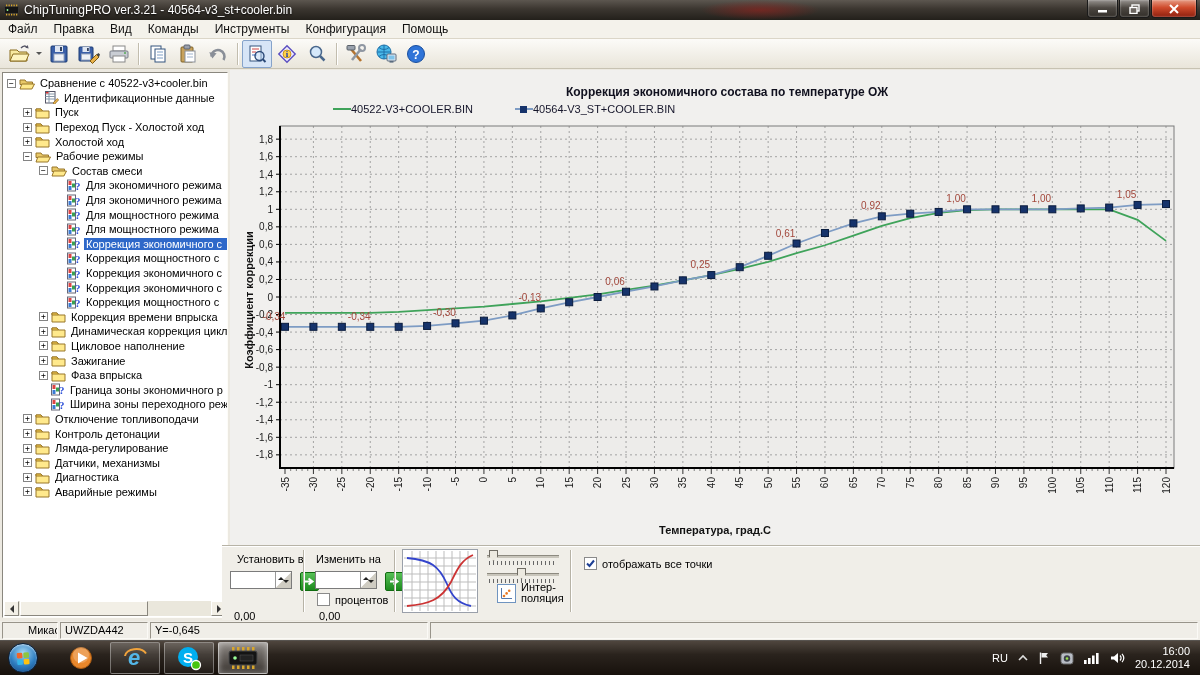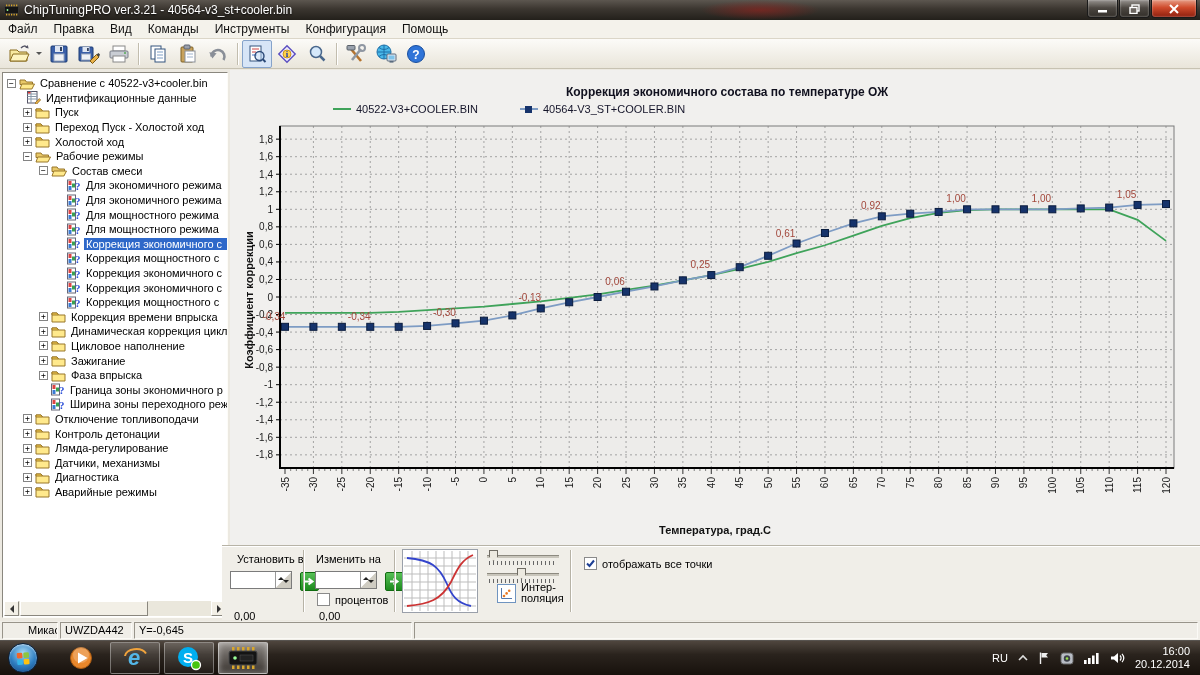--- a/index.html
+++ b/index.html
@@ -54,21 +54,21 @@
   .sthumb{width:128px;height:15px;background:#f2efe6;border:1px solid;border-color:#fff #8a877e #8a877e #fff;
     box-sizing:border-box;margin-left:1px;}
   #hscroll-track{flex:1;}
 
   
   #chart-area{position:absolute;left:230px;top:70px;width:970px;height:475px;background:#f1f0ee;}
   #chart-title{position:absolute;left:727px;top:85px;transform:translateX(-50%);
     font-size:12px;font-weight:bold;color:#10101e;white-space:nowrap;}
   #legend{position:absolute;left:333px;top:103px;display:flex;gap:42px;font-size:11px;
     color:#15152a;align-items:center;}
-  .legend-item{display:flex;align-items:center;gap:5px;}
+  .legend-item{display:flex;align-items:center;}
   .lg-line{width:18px;height:0;border-top:2px solid #3fa35a;position:relative;flex:none;}
   .lg-line .sq{position:absolute;width:7px;height:7px;background:#16336b;left:5px;top:-4.5px;}
   #plot-svg{position:absolute;left:238px;top:120px;}
   #xlabel{position:absolute;left:715px;top:524px;transform:translateX(-50%);
     font-size:11px;font-weight:bold;color:#111;}
   #ylabel{position:absolute;left:249px;top:300px;transform:translate(-50%,-50%) rotate(-90deg);
     font-size:11px;font-weight:bold;color:#111;white-space:nowrap;}
 
   
   #control-panel{position:absolute;left:222px;top:545px;width:978px;height:75px;background:#f0eee8;
@@ -294,21 +294,21 @@
         <div class="trow" style="padding-left: 4px;">
           <span class="exp">−</span>
           <span class="ticon">
             <svg width="16" height="13" viewBox="0 0 16 13">
               <path d="M1 3 h5 l1.5 2 h6 v2.5 H1z" fill="#e8c868" stroke="#98762a"></path>
               <path d="M2.8 7 h12.7 l-2.6 5 H1z" fill="#ffe98c" stroke="#98762a"></path>
             </svg>
           </span>
           <span class="tlabel">Сравнение с 40522-v3+cooler.bin</span>
         </div>
-        <div class="trow" style="padding-left: 12px;">
+        <div class="trow" style="padding-left: 30px;">
           <span class="tspace"></span>
           <span class="ticon">
             <svg width="14" height="13" viewBox="0 0 14 13">
               <rect x="0.5" y="0.5" width="9.5" height="11.5" fill="#fff" stroke="#556"></rect>
               <path d="M0.5 3h9.5M0.5 5.5h9.5M0.5 8h9.5M4 0.5v11.5" stroke="#89a"></path>
               <rect x="1" y="1" width="2.5" height="1.5" fill="#d33"></rect>
               <path d="M8 12 L12.3 7.5 l1.4 1.4 L9.4 13.4z" fill="#e8b14a" stroke="#7c5a12" stroke-width="0.6"></path>
             </svg>
           </span>
           <span class="tlabel">Идентификационные данные</span>
@@ -1053,21 +1053,21 @@
     <span class="cb" style="left:362px;top:11px;" id="cb-points">
         <svg width="11" height="11" viewBox="0 0 11 11">
           <path d="M2 5.5 L4.5 8 L9 2.5" stroke="#1d3f94" stroke-width="2" fill="none"></path>
         </svg>
       </span>
     <span class="cp-label" style="left:380px;top:12px;">отображать все точки</span>
   </div>
 
   <div id="statusbar">
     <div class="scell" style="width:56px;padding-left:25px;">Микас 7.1</div>
-    <div class="scell" style="width:72px;">UWZDA442</div>
+    <div class="scell" style="width:88px;">UWZDA442</div>
     <div class="scell" style="width:278px;">Y=-0,645</div>
     <div class="scell" style="flex:1;"></div>
   </div>
 
   <div id="taskbar">
     <div id="taskbar-apps" style="display:flex;align-items:center;">
         <div class="orb">
           <svg width="15" height="15" viewBox="0 0 15 15">
             <g transform="rotate(-4 7.5 7.5)">
               <rect x="1" y="1.5" width="5.6" height="5.6" rx="1.2" fill="#f16529"></rect>

